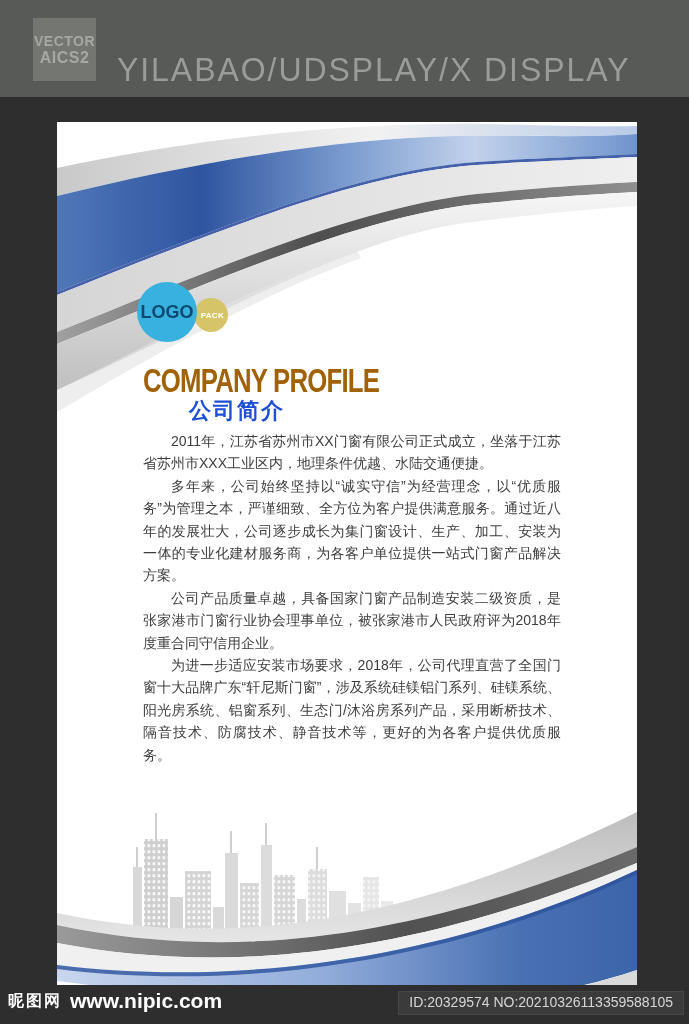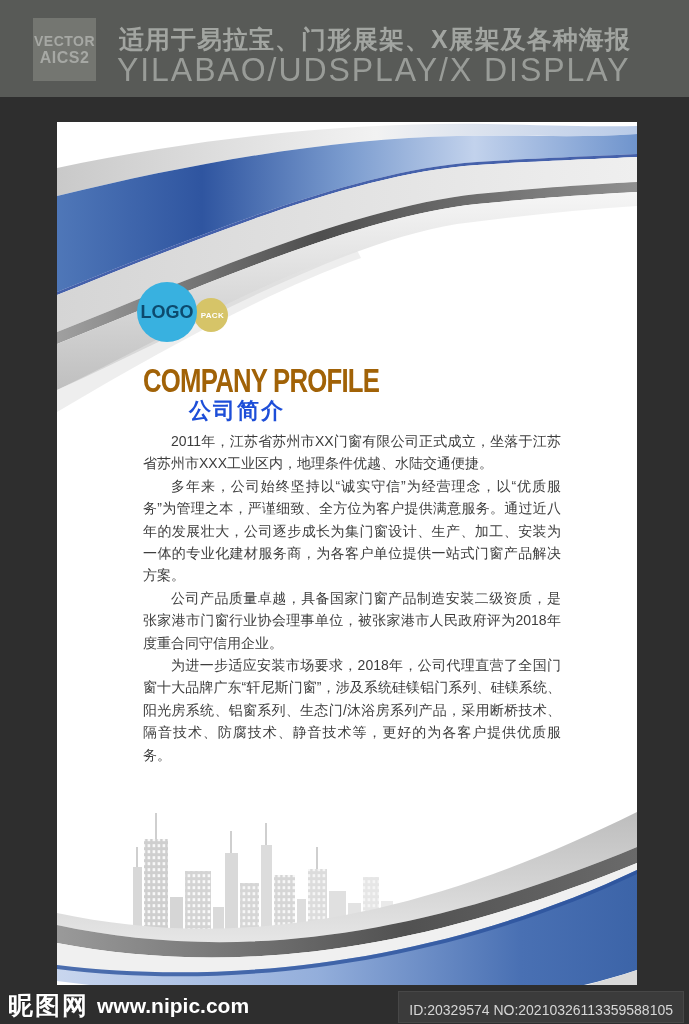--- a/index.html
+++ b/index.html
@@ -44,37 +44,36 @@
   .title-cn { position:absolute; left:88px; top:274px; color:#1d4ed8;
               font-size:22px; font-weight:bold; letter-spacing:2px;margin-left:44px; }
 
   .bodytext { position:absolute; left:86px; top:308px; width:418px; color:#3d3d3d;
               font-size:14px; line-height:22.4px; text-align:justify; }
   .bodytext p { text-indent:2em; }
 
   
   .bar { position:absolute; left:0; top:985px; width:689px; height:39px; background:#2e2e2e; }
   .brand { position:absolute; left:8px; top:4px; display:flex; align-items:center; }
-  .brand .cnname { color:#ffffff; font-size:25px; font-weight:bold; letter-spacing:2px;
+  .brand .cnname { color:#ffffff; font-size:16px; font-weight:bold; letter-spacing:2px;
                    text-shadow:0 0 1px #000; }
   .brand .url { color:#ffffff; font-size:21px; font-weight:bold; margin-left:8px; }
   .idbox { position:absolute; right:5px; top:6px; background:#3b3b3b; border:1px solid #474747;
-           color:#d6d6d6; font-size:14px; padding:10px 10px 4px; white-space:nowrap; }
+           color:#d6d6d6; font-size:14px; padding:2px 10px 4px; white-space:nowrap; }
 </style>
 </head>
 <body>
 
 <div class="screen">
 
   <div class="banner">
     <div class="badge">
       <span class="l1">VECTOR</span>
       <span class="l2">AICS2</span>
     </div>
-    <div class="banner-cn">适用于易拉宝、门形展架、X展架及各种海报</div>
     <div class="banner-en">YILABAO/UDSPLAY/X DISPLAY</div>
   </div>
 
   <div class="page">
 
     <svg class="deco top" width="580" height="300" viewBox="0 0 580 300">
       <defs>
         <linearGradient id="gSilverT" x1="0" y1="0" x2="0" y2="1">
           <stop offset="0" stop-color="#ffffff"></stop>
             <stop offset="1" stop-color="#aeaeae"></stop>

